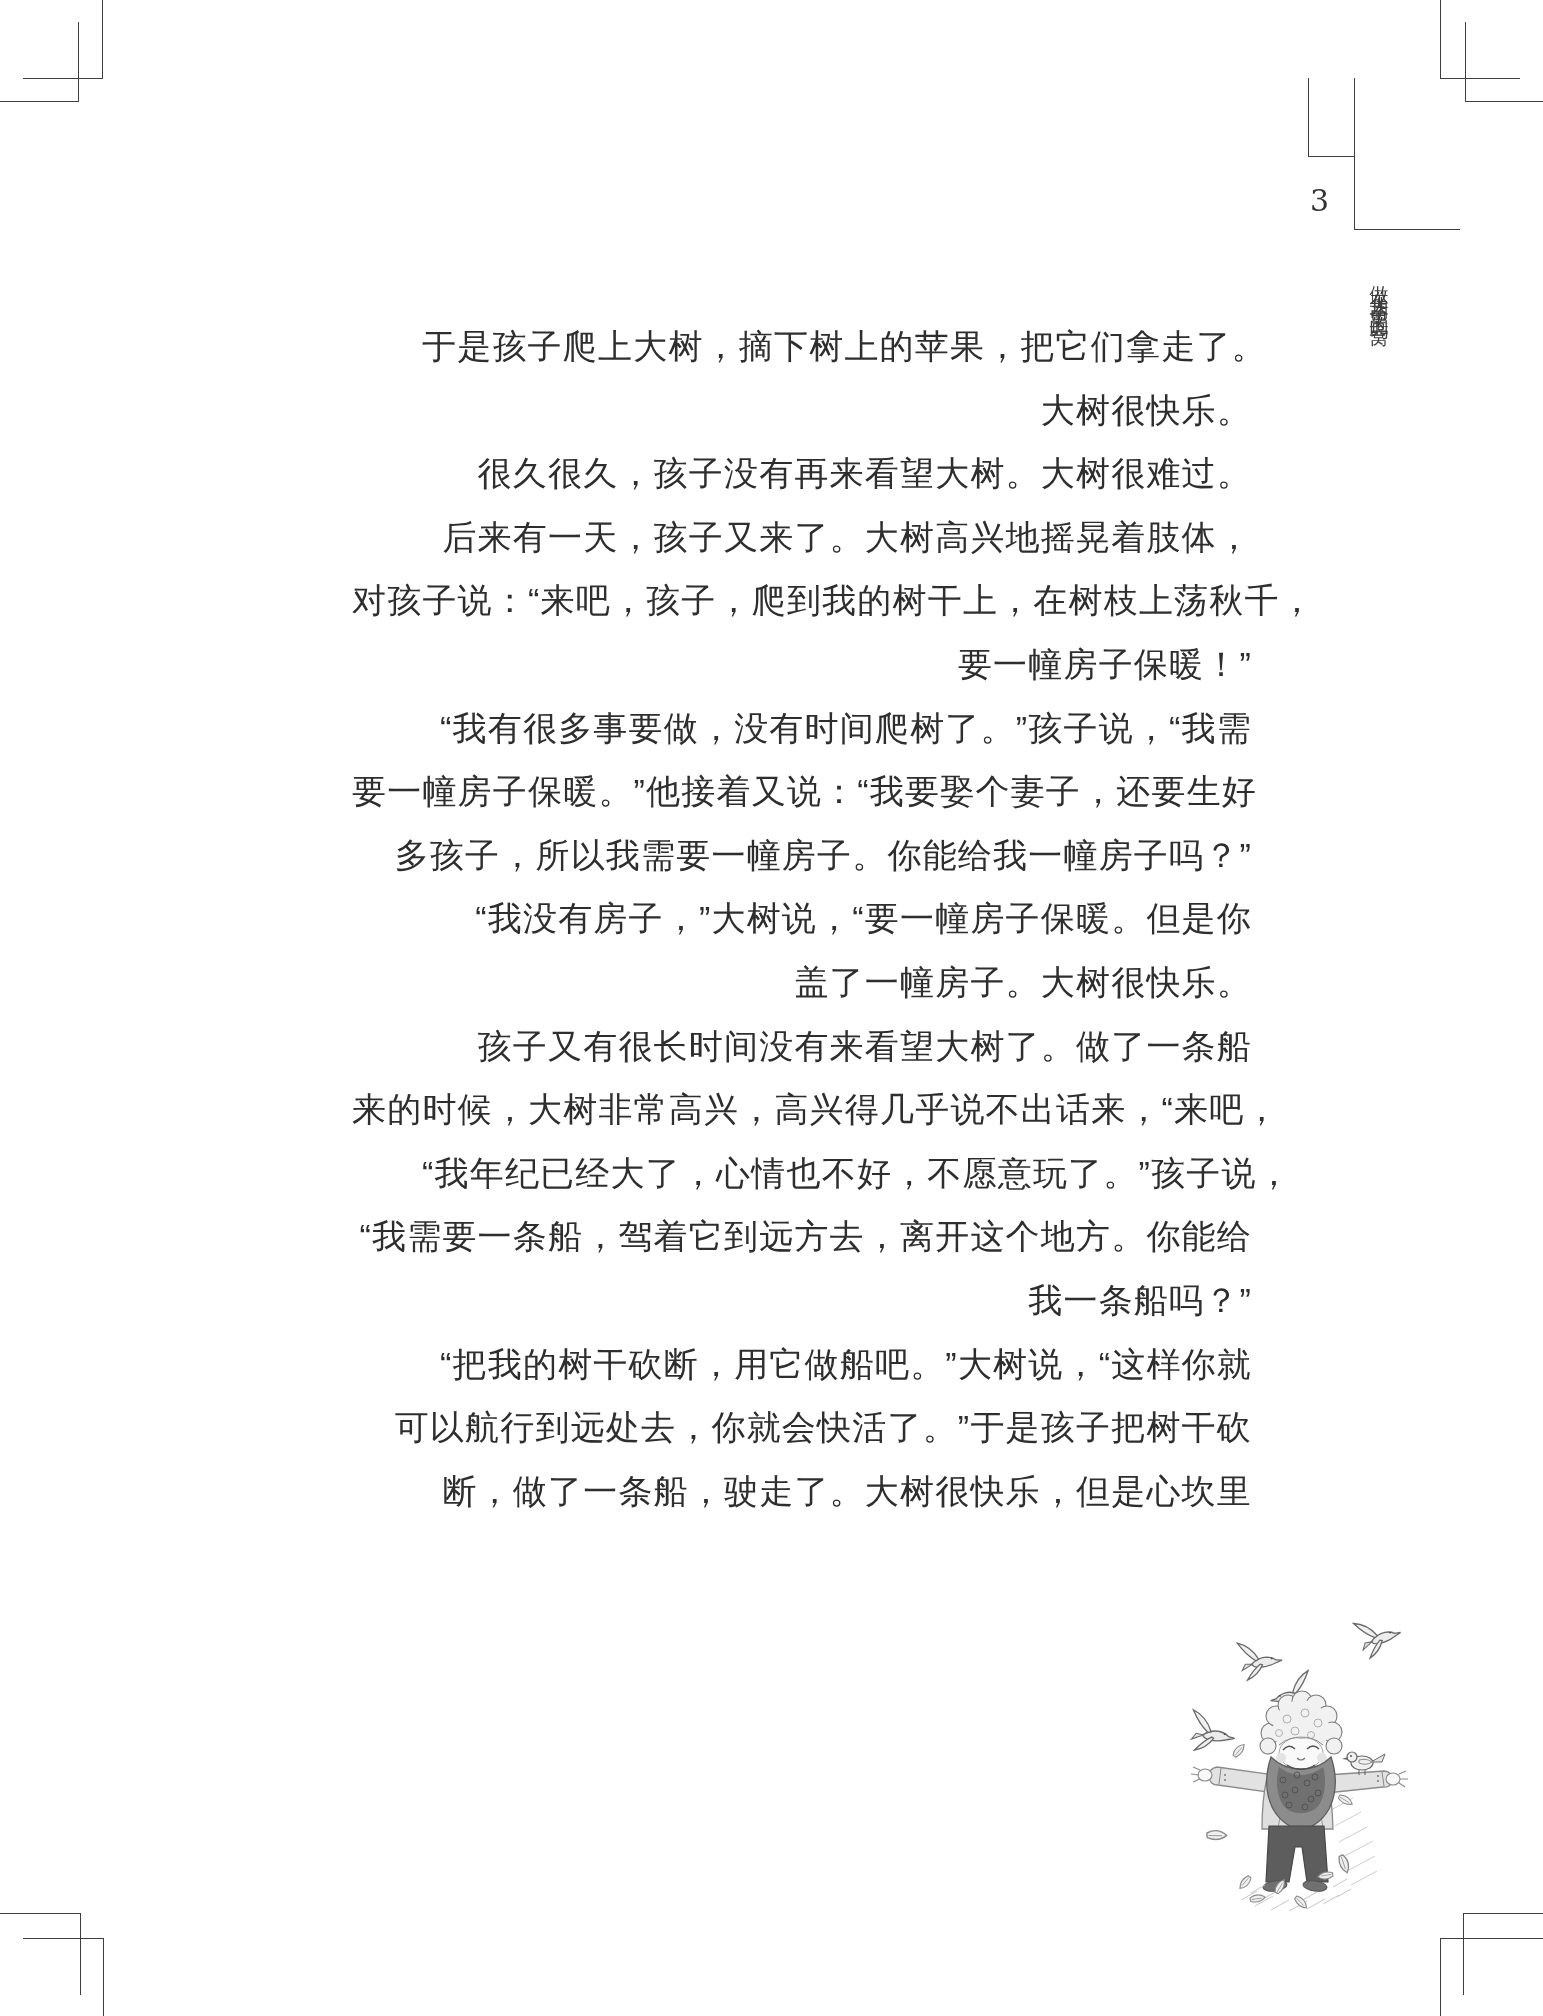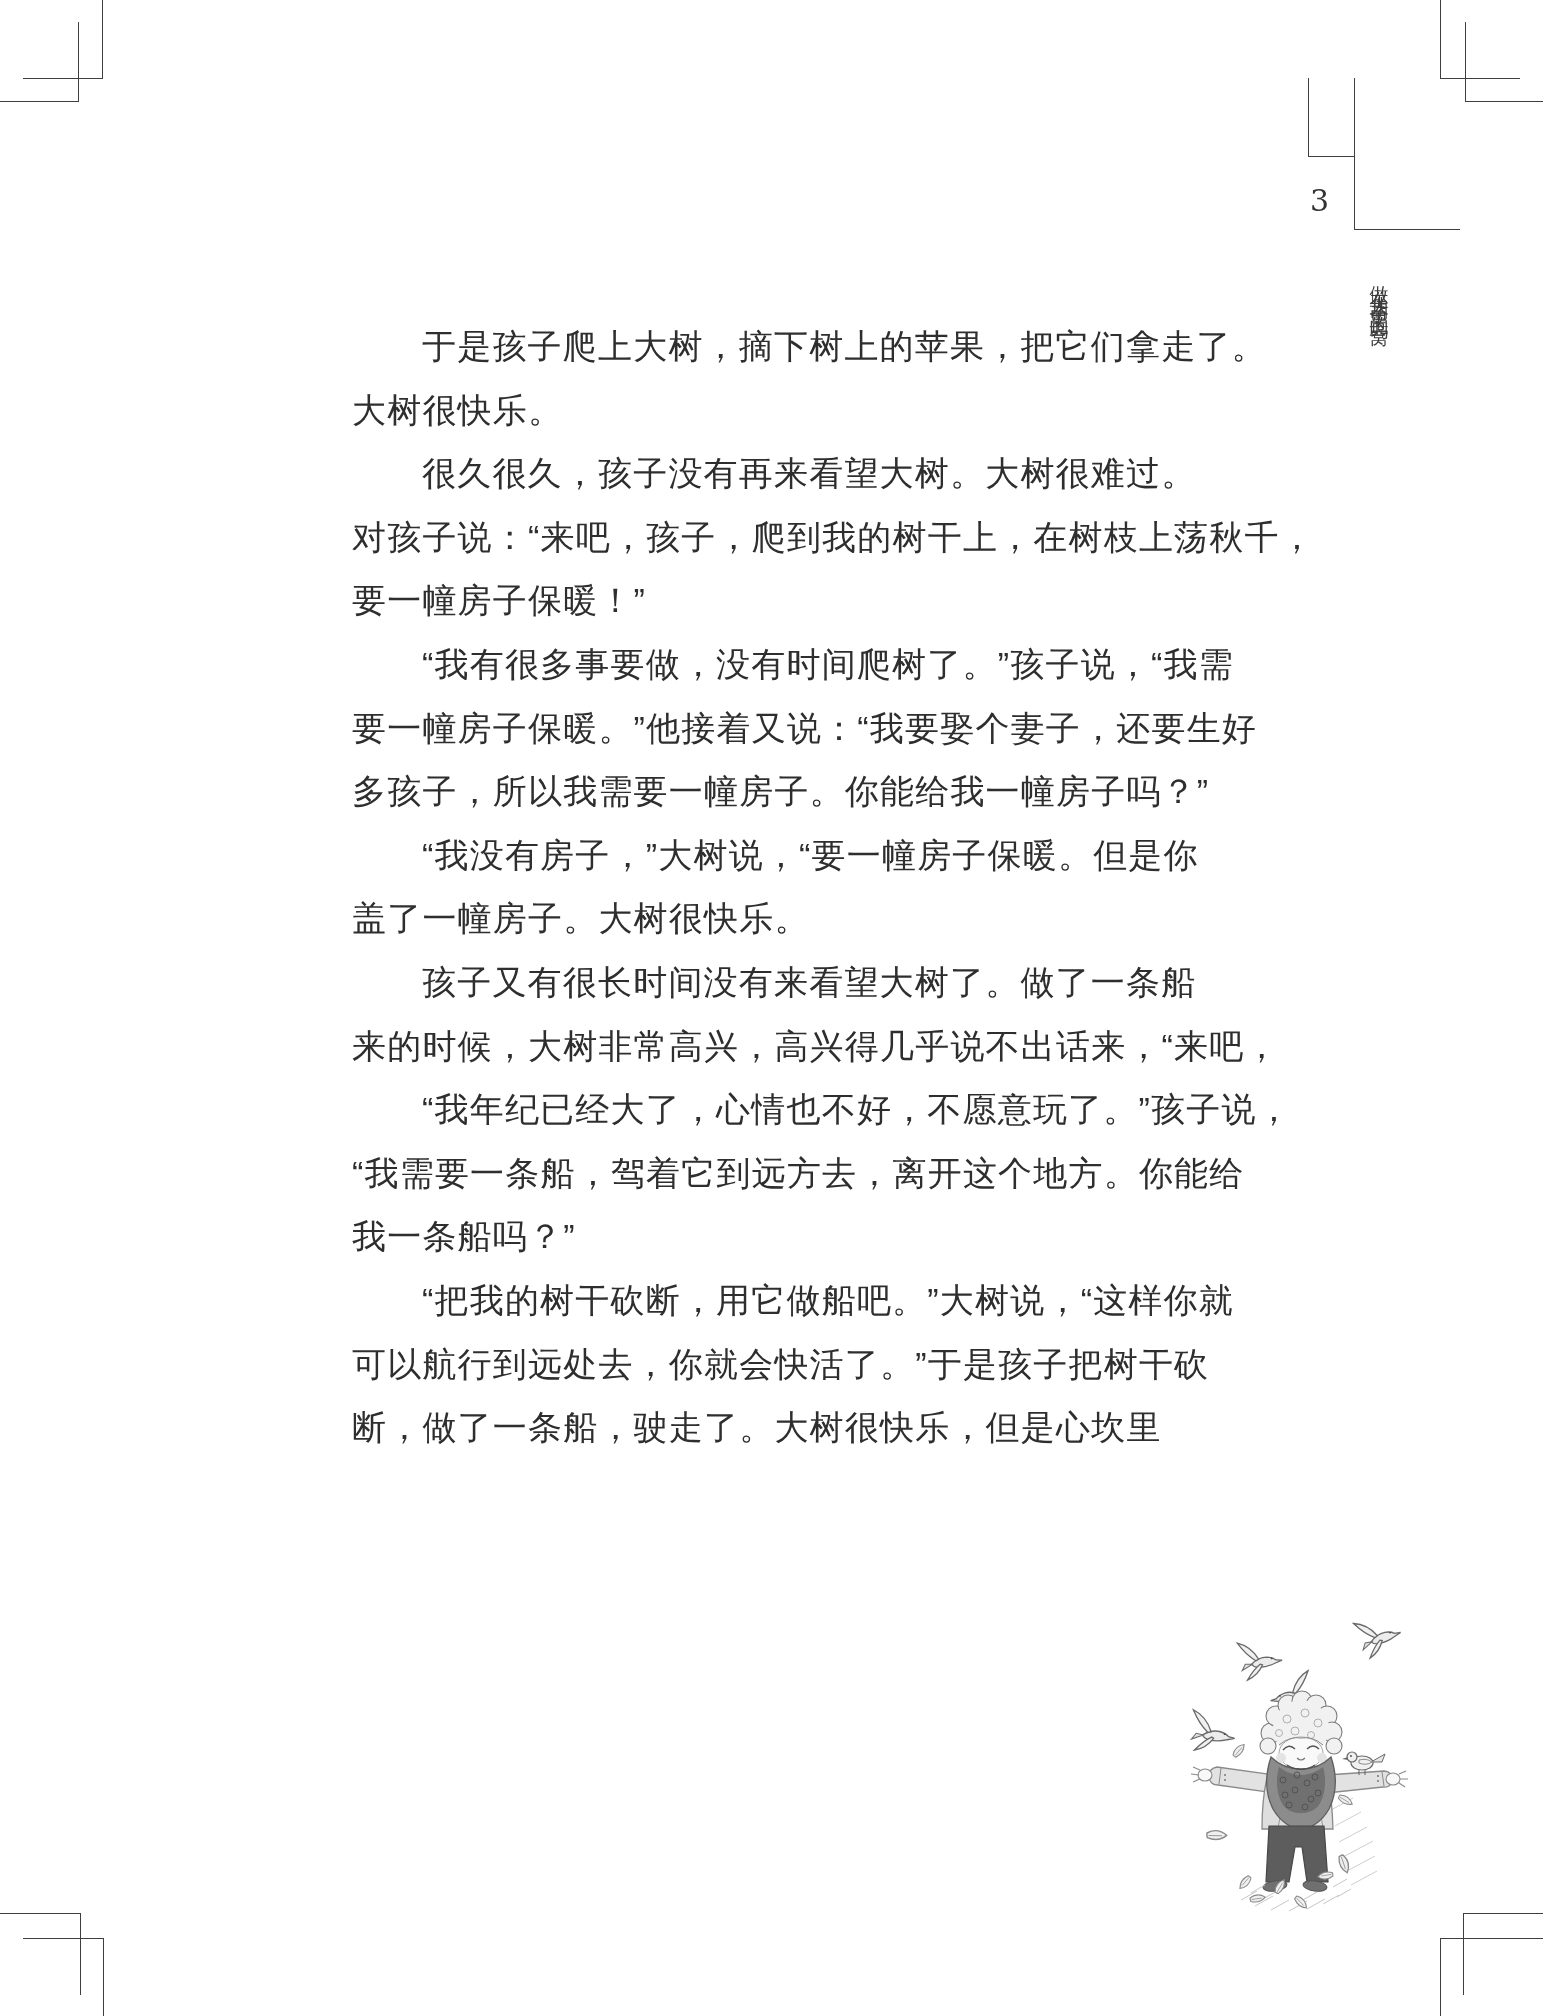--- a/index.html
+++ b/index.html
@@ -29,21 +29,21 @@
     font-size:19px;letter-spacing:5px;
     color:#3c3c3c;
   }
 
   
   .body-text{
     position:absolute;left:352px;top:315px;width:900px;
     font-size:34px;line-height:63.6px;letter-spacing:1.2px;
     color:#2e2e2e;
   }
-  .body-text .line{white-space:nowrap;}
+  .body-text .line{white-space:nowrap;text-align:right;}
   .body-text .line.indent{text-indent:70px;}
 
   .illus{position:absolute;left:1155px;top:1595px;}
 </style>
 </head>
 <body>
 
 <div class="page">
 
   <div class="pline v" style="left:102px;top:0;height:78px;"></div>
@@ -72,20 +72,21 @@
   <div class="pline h" style="left:1354px;top:229px;width:106px;"></div>
 
   <div class="folio">3</div>
 
   <div class="side-title">做在大胡子里的鸟窝</div>
 
   <div class="body-text">
       <div class="line indent">于是孩子爬上大树，摘下树上的苹果，把它们拿走了。</div>
       <div class="line">大树很快乐。</div>
       <div class="line indent">很久很久，孩子没有再来看望大树。大树很难过。</div>
+      <div class="line indent">后来有一天，孩子又来了。大树高兴地摇晃着肢体，</div>
       <div class="line">对孩子说：“来吧，孩子，爬到我的树干上，在树枝上荡秋千，</div>
       <div class="line">要一幢房子保暖！”</div>
       <div class="line indent">“我有很多事要做，没有时间爬树了。”孩子说，“我需</div>
       <div class="line">要一幢房子保暖。”他接着又说：“我要娶个妻子，还要生好</div>
       <div class="line">多孩子，所以我需要一幢房子。你能给我一幢房子吗？”</div>
       <div class="line indent">“我没有房子，”大树说，“要一幢房子保暖。但是你</div>
       <div class="line">盖了一幢房子。大树很快乐。</div>
       <div class="line indent">孩子又有很长时间没有来看望大树了。做了一条船</div>
       <div class="line">来的时候，大树非常高兴，高兴得几乎说不出话来，“来吧，</div>
       <div class="line indent">“我年纪已经大了，心情也不好，不愿意玩了。”孩子说，</div>

